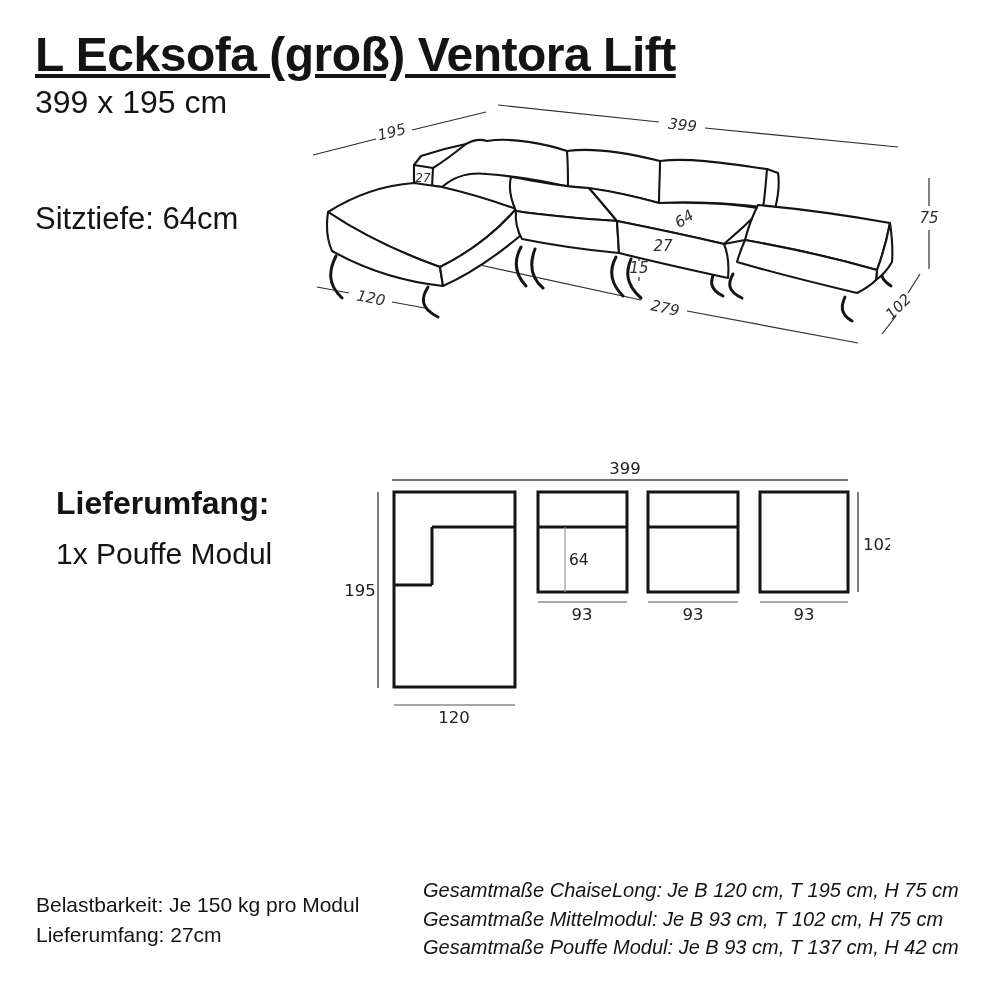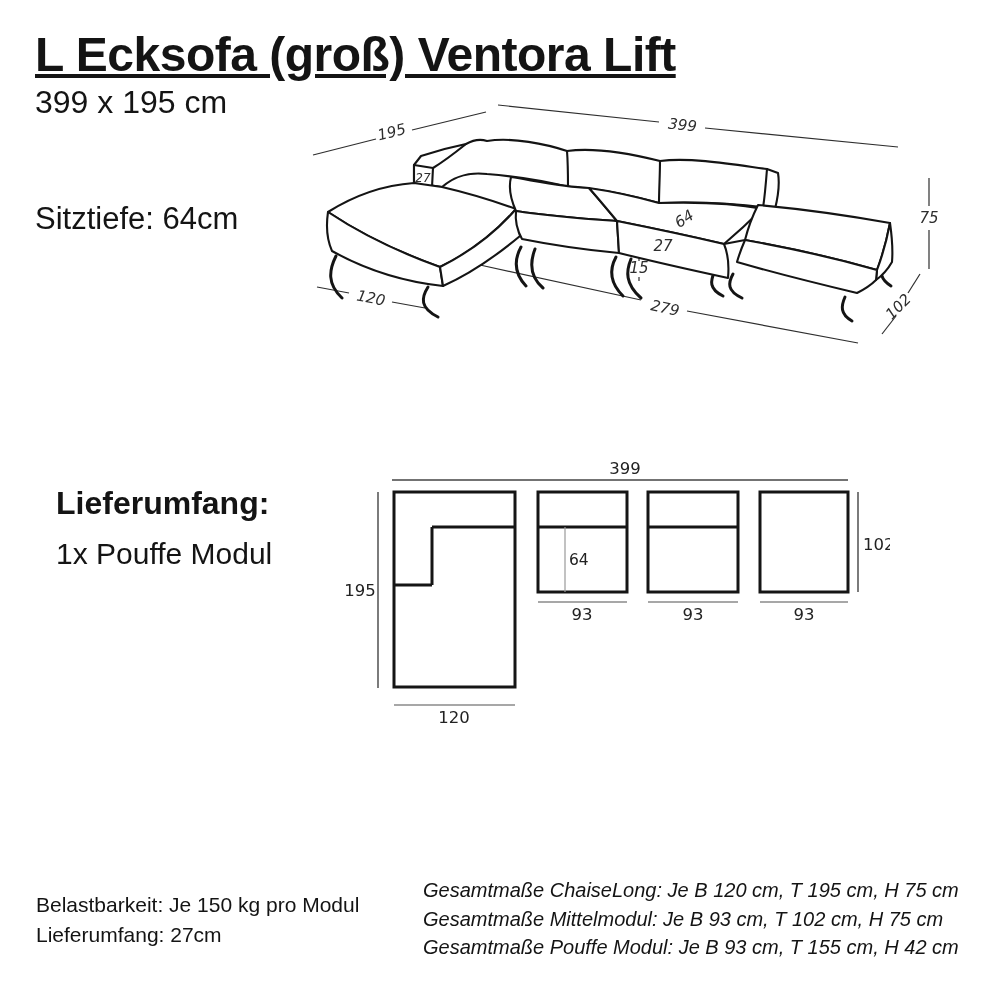--- a/index.html
+++ b/index.html
@@ -153,16 +153,16 @@
   </svg>
 
   <div class="abs" style="left:36px;top:890px;">
     <div class="footer-left-line">Belastbarkeit: Je 150 kg pro Modul</div>
     <div class="footer-left-line">Lieferumfang: 27cm</div>
   </div>
 
   <div class="abs" style="left:423px;top:876px;">
     <div class="footer-right-line">Gesamtmaße ChaiseLong: Je B 120 cm, T 195 cm, H 75 cm</div>
     <div class="footer-right-line">Gesamtmaße Mittelmodul: Je B 93 cm, T 102 cm, H 75 cm</div>
-    <div class="footer-right-line">Gesamtmaße Pouffe Modul: Je B 93 cm, T 155 cm, H 42 cm</div>
+    <div class="footer-right-line">Gesamtmaße Pouffe Modul: Je B 93 cm, T 137 cm, H 42 cm</div>
   </div>
 
 </div>
 
 </body></html>

